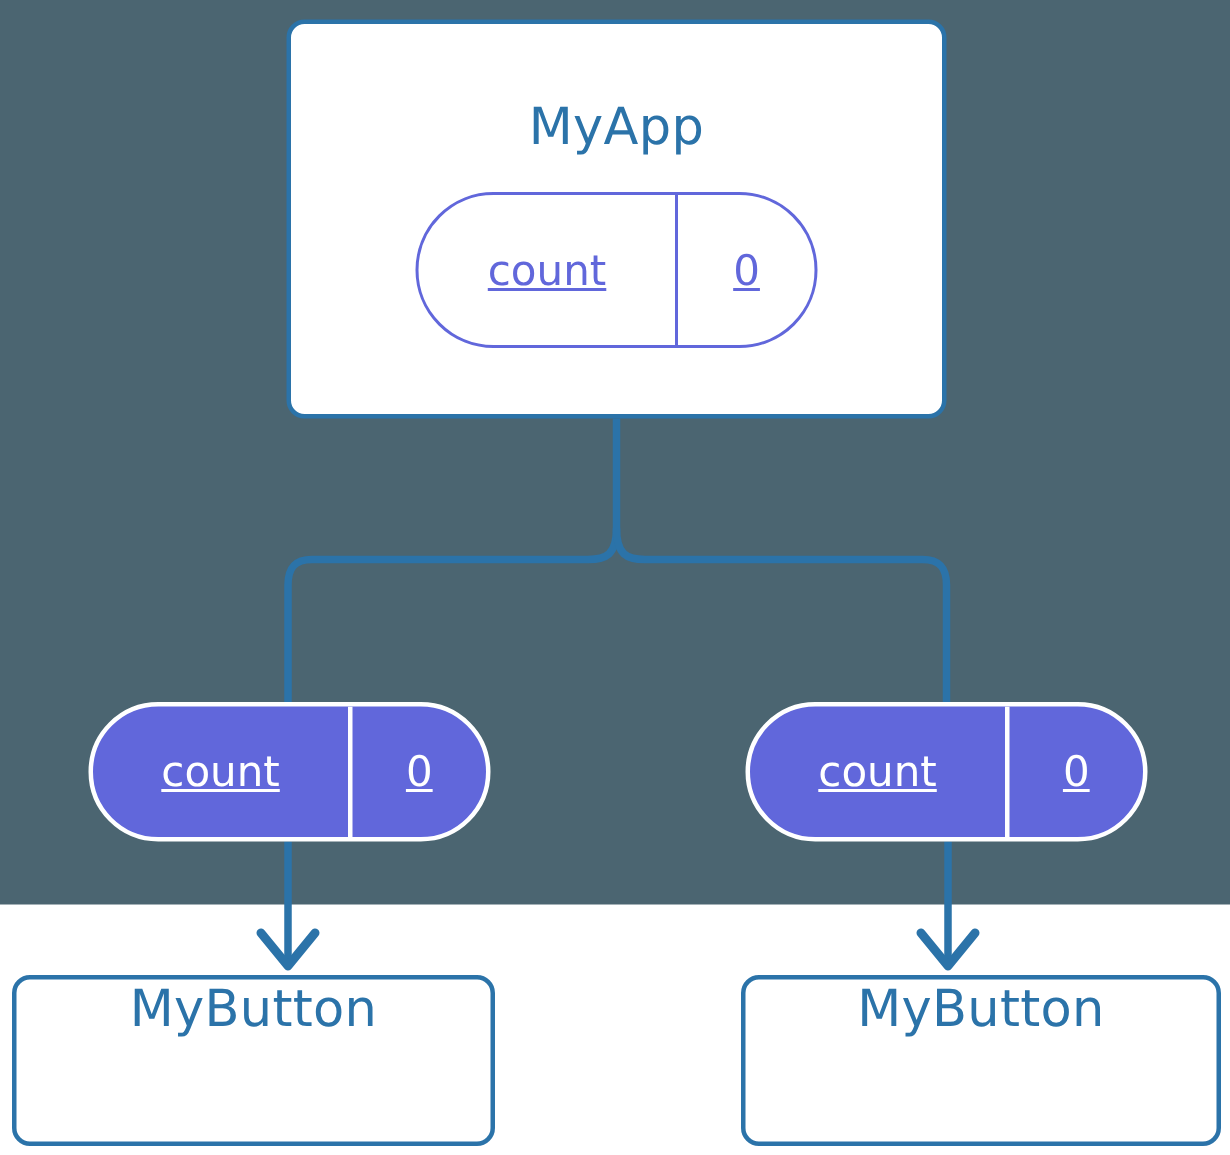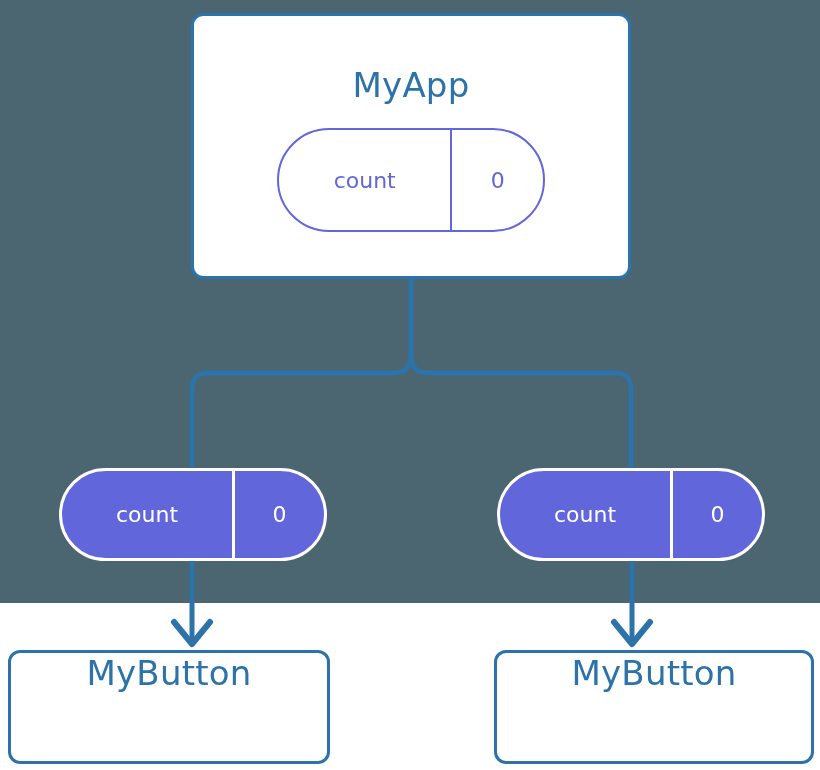--- a/index.html
+++ b/index.html
@@ -81,23 +81,24 @@
     display: flex;
     align-items: stretch;
     border-radius: 999px;
     overflow: hidden;
   }
   .pill-key,
   .pill-val {
     display: flex;
     align-items: center;
     justify-content: center;
-    font-size: 22px;
+    font-size: 28px;
     white-space: nowrap;
     box-sizing: border-box;
+    text-decoration: underline;
   }
 
   
   .state-pill.hollow {
     border: 2px solid #6167db;
     background: #ffffff;
   }
   .state-pill.hollow .pill-key {
     color: #6167db;
   }

